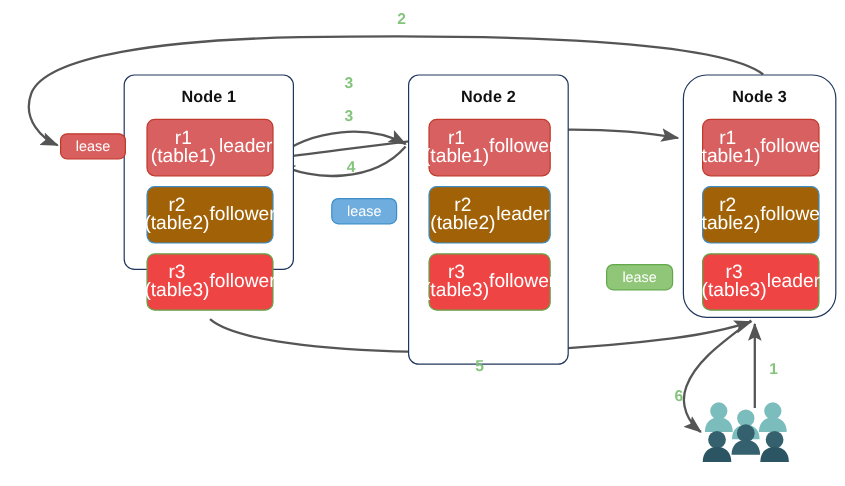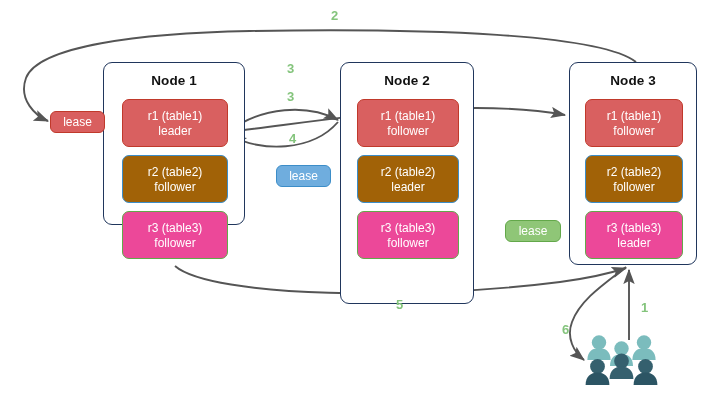--- a/index.html
+++ b/index.html
@@ -41,32 +41,32 @@
     font-size: 13.5px;
     font-weight: bold;
     color: #111111;
     letter-spacing: 0.1px;
   }
   .range {
     position: absolute;
     box-sizing: border-box;
     border-radius: 7px;
     color: #ffffff;
-    font-size: 12px;
+    font-size: 16px;
     line-height: 14.5px;
     display: flex;
-    flex-direction: column;
+    flex-direction: row;
     align-items: center;
     justify-content: center;
     text-align: center;
     padding-top: 1px;
   }
   .range.red   { background: #d96060; border: 1.4px solid #c0392b; }
   .range.blue  { background: #a16207; border: 1.4px solid #3c8dc8; }
-  .range.green { background: #ec4899; border: 1.4px solid #63a84a; }
+  .range.green { background: #ef4444; border: 1.4px solid #63a84a; }
 
   .lease {
     position: absolute;
     box-sizing: border-box;
     border-radius: 6px;
     color: #ffffff;
     font-size: 12px;
     display: flex;
     align-items: center;
     justify-content: center;
@@ -140,21 +140,21 @@
     <div class="range blue" style="left:16px; top:92px; width:102px; height:48px;">
       <span>r2 (table2)</span>
       <span>leader</span>
     </div>
     <div class="range green" style="left:16px; top:148px; width:102px; height:48px;">
       <span>r3 (table3)</span>
       <span>follower</span>
     </div>
   </div>
 
-  <div class="node-box" style="left:569px; top:62px; width:128px; height:203px;">
+  <div class="node-box" style="left:569px; top:62px; width:128px; height:203px;border-radius:20px;">
     <div class="node-title">Node 3</div>
     <div class="range red" style="left:15px; top:36px; width:98px; height:48px;">
       <span>r1 (table1)</span>
       <span>follower</span>
     </div>
     <div class="range blue" style="left:15px; top:92px; width:98px; height:48px;">
       <span>r2 (table2)</span>
       <span>follower</span>
     </div>
     <div class="range green" style="left:15px; top:148px; width:98px; height:48px;">

